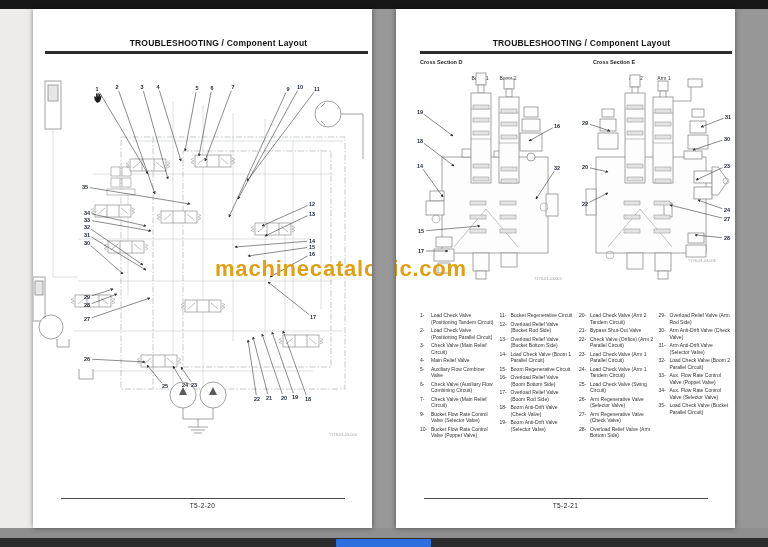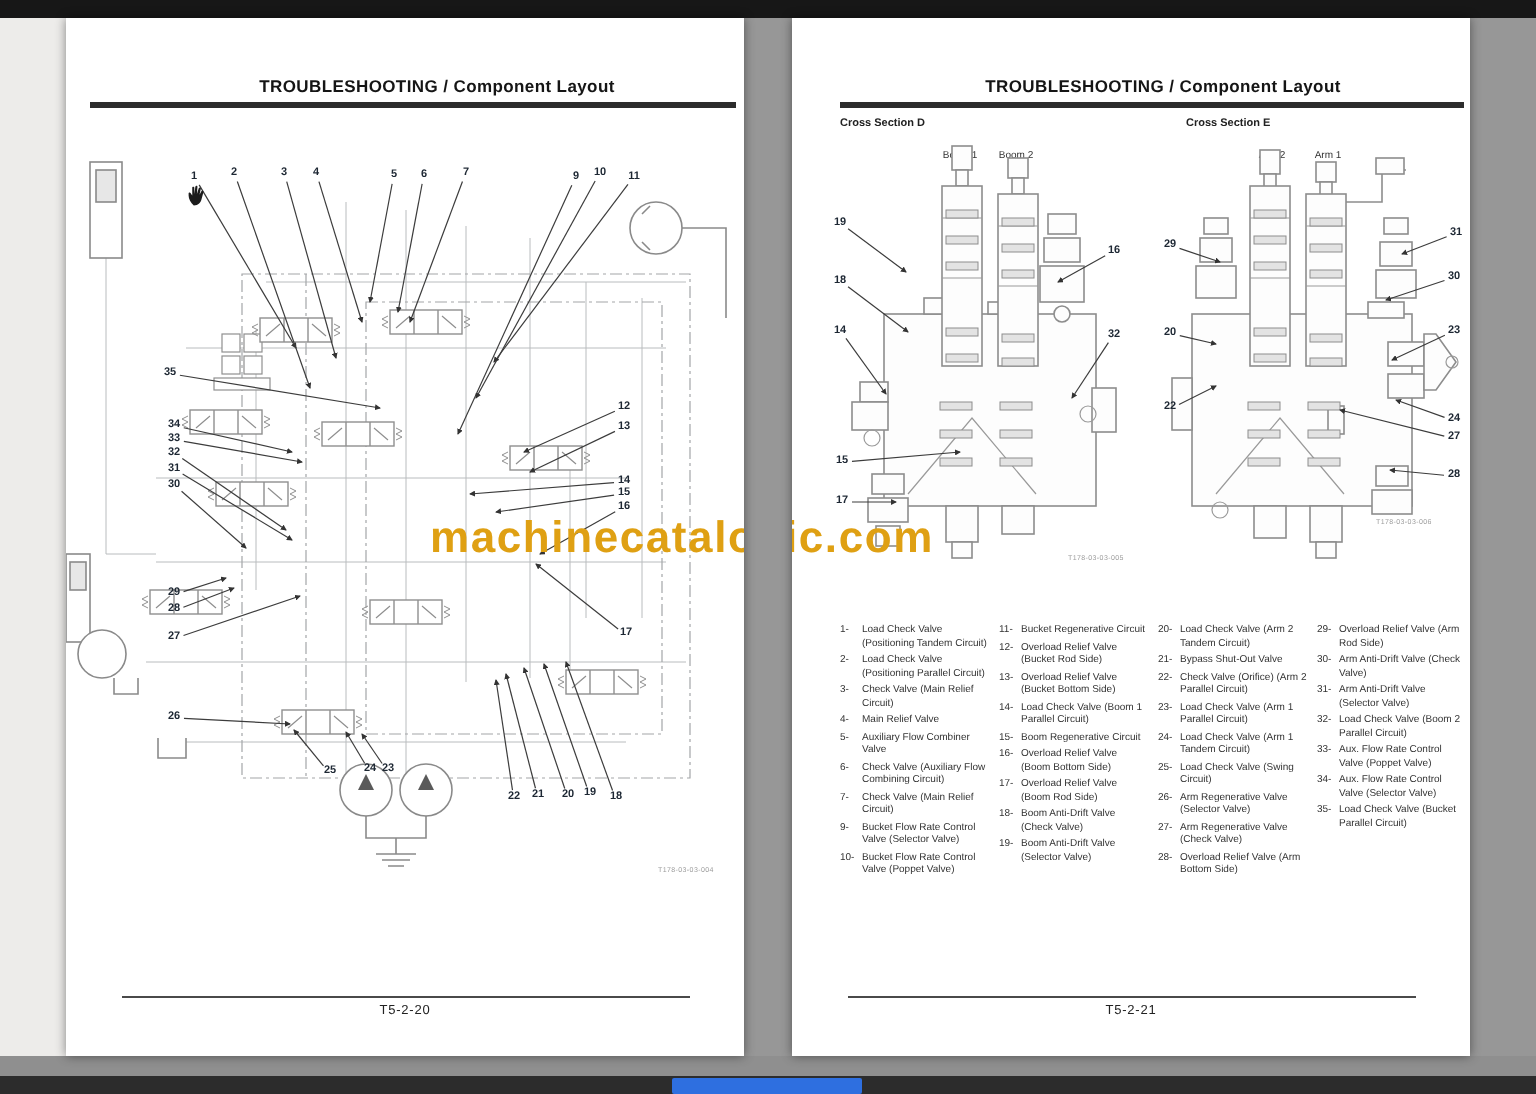--- a/index.html
+++ b/index.html
@@ -6,22 +6,22 @@
   body{width:768px;height:547px;position:relative;overflow:hidden;
        background:#979797;font-family:"Liberation Sans",sans-serif;}
   .top-bar{position:absolute;left:0;top:0;width:768px;height:9px;background:#171717;}
   .left-strip{position:absolute;left:0;top:9px;width:33px;height:519px;background:#edecea;}
   .bottom-strip{position:absolute;left:0;top:528px;width:768px;height:10px;background:#8f8f8f;}
   .bottom-bar{position:absolute;left:0;top:538px;width:768px;height:9px;background:#2c2c2c;}
   .taskbar-accent{position:absolute;left:336px;top:539px;width:95px;height:8px;border-radius:1px;}
   .page{position:absolute;top:9px;width:339px;height:519px;background:#ffffff;overflow:hidden;
         box-shadow:0 0 5px rgba(0,0,0,.45);}
   #left-page{left:33px;} #right-page{left:396px;}
-  .page-header{position:absolute;top:29px;left:16px;width:100%;text-align:center;
-        font-size:8.5px;font-weight:bold;color:#151515;letter-spacing:.2px;}
+  .page-header{position:absolute;top:29px;left:0;width:100%;text-align:center;
+        font-size:8.5px;font-weight:bold;color:#151515;letter-spacing:.2px;padding-left:16px;}
   .header-rule{position:absolute;top:42px;height:2.5px;background:#2c2c2c;}
   #left-page .header-rule{left:12px;right:4px;}
   #right-page .header-rule{left:24px;right:3px;}
   .footer-rule{position:absolute;top:489px;left:28px;right:27px;height:1px;background:#4a4a4a;}
   .page-footer{position:absolute;top:493px;left:0;width:100%;text-align:center;
         font-size:6.5px;color:#222;letter-spacing:.4px;}
   .art,.leaders{position:absolute;left:0;top:0;width:339px;height:519px;}
   .callout-num{position:absolute;transform:translate(-50%,-55%);font-size:5.5px;
         font-weight:bold;color:#1d2733;z-index:4;}
   .leader{stroke:#3c3c3c;stroke-width:.6;}

